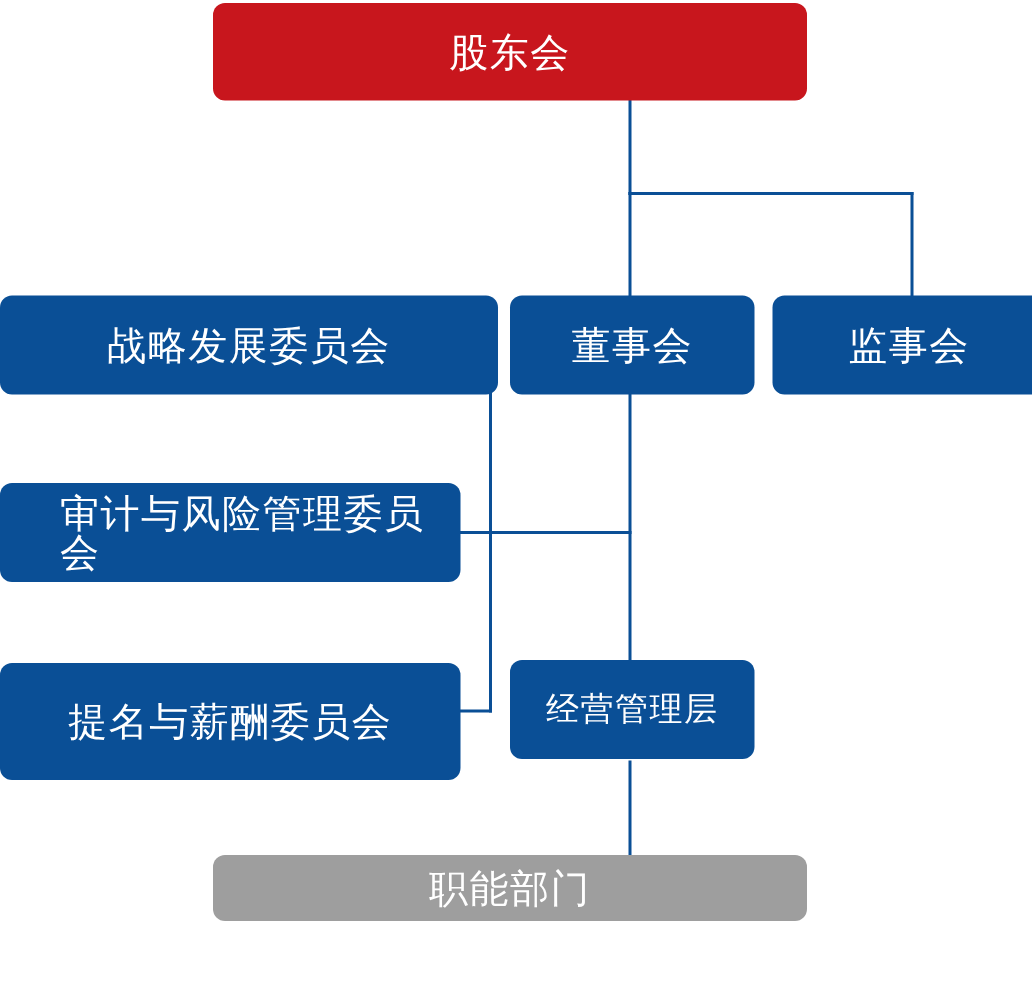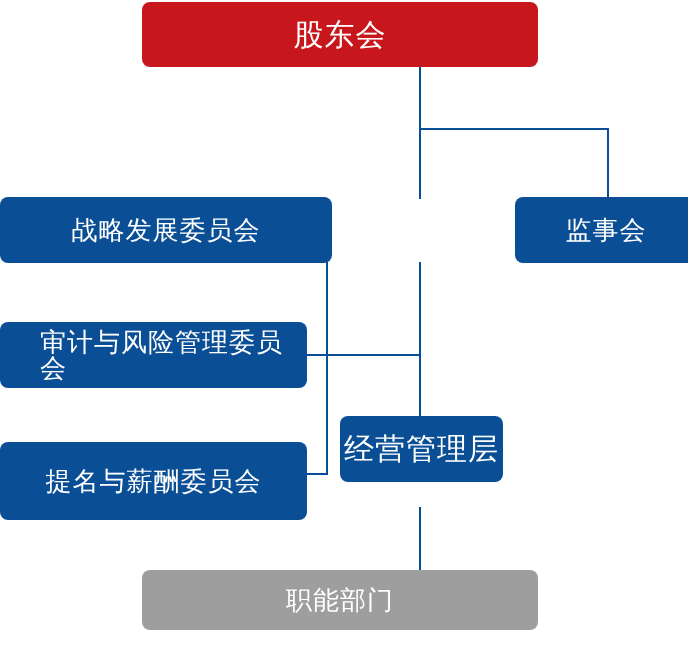--- a/index.html
+++ b/index.html
@@ -28,21 +28,21 @@
     z-index: 2;
     user-select: none;
   }
   .node-red    { background: #c8161d; }
   .node-blue   { background: #0a4f96; }
   .node-gray   { background: #9e9e9e; }
 
   
   #node-shareholders {
     left: 142px; top: 2px; width: 396px; height: 65px;
-    font-size: 30px;
+    font-size: 26px;
   }
   #node-strategy {
     left: 0px; top: 197px; width: 332px; height: 66px;
     font-size: 26px;
   }
   #node-board {
     left: 340px; top: 197px; width: 163px; height: 66px;
     font-size: 26px;
   }
   #node-supervisors {
@@ -52,25 +52,25 @@
   #node-audit {
     left: 0px; top: 322px; width: 307px; height: 66px;
     font-size: 26px;
     padding-left: 40px;
   }
   #node-nomination {
     left: 0px; top: 442px; width: 307px; height: 78px;
     font-size: 26px;
   }
   #node-management {
-    left: 340px; top: 416px; width: 163px; height: 66px;
-    font-size: 30px;
+    left: 340px; top: 440px; width: 163px; height: 66px;
+    font-size: 22px;
   }
   #node-functional {
-    left: 142px; top: 570px; width: 396px; height: 60px;
+    left: 142px; top: 570px; width: 396px; height: 44px;
     font-size: 26px;
   }
 
   
   .conn {
     position: absolute;
     background: #0a4f96;
     z-index: 1;
   }
   .conn-v { width: 2px; }
@@ -105,20 +105,21 @@
   <div class="conn conn-v" id="conn-to-super"></div>
   <div class="conn conn-v" id="conn-board-down"></div>
   <div class="conn conn-v" id="conn-mgmt-down"></div>
   <div class="conn conn-v" id="conn-comm-spine"></div>
   <div class="conn conn-h" id="conn-comm-1"></div>
   <div class="conn conn-h" id="conn-comm-2"></div>
   <div class="conn conn-h" id="conn-comm-3"></div>
 
   <div class="node node-red" id="node-shareholders">股东会</div>
 
+  <div class="node node-blue" id="node-board">董事会</div>
 
   <div class="node node-blue" id="node-supervisors">监事会</div>
 
   <div class="node node-blue" id="node-strategy">战略发展委员会</div>
 
   <div class="node node-blue" id="node-audit">审计与风险管理委员会</div>
 
   <div class="node node-blue" id="node-nomination">提名与薪酬委员会</div>
 
   <div class="node node-blue" id="node-management">经营管理层</div>

